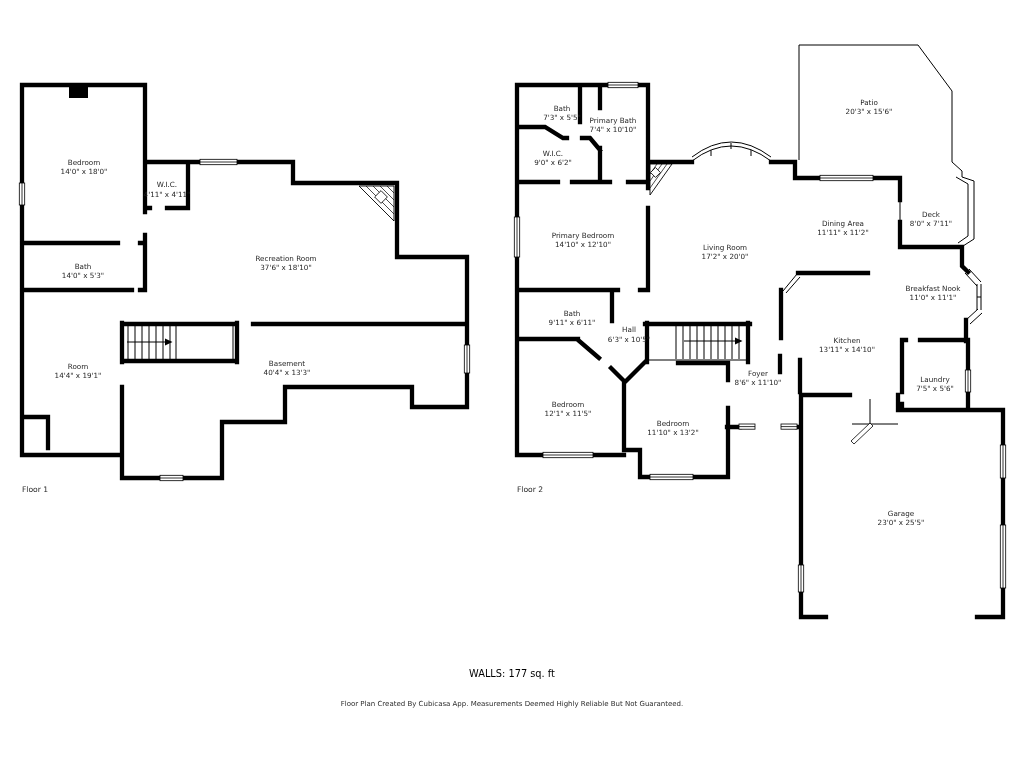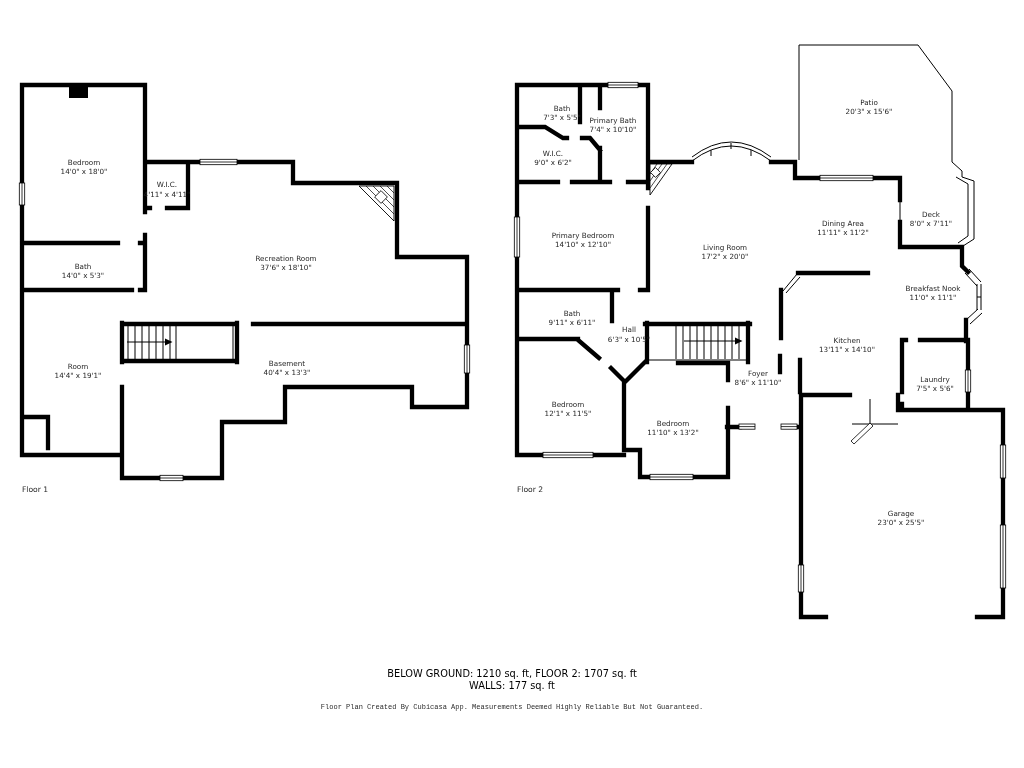--- a/index.html
+++ b/index.html
@@ -15,21 +15,21 @@
   .fp-tri{fill:#fff;stroke:#000;stroke-width:.9;}
   .fp-sq{fill:#fff;stroke:#000;stroke-width:.8;}
   .blk{fill:#000;}
   .arrow{fill:#000;}
   
   .rlbl{font-size:7.2px;fill:#1f1f1f;text-anchor:middle;}
   .ftag{font-size:7.6px;fill:#1f1f1f;text-anchor:start;}
   .summary{position:absolute;left:0;right:0;top:668px;text-align:center;color:#000;}
   .sum-total{font-weight:bold;font-size:10.6px;line-height:13px;}
   .sum-line{font-size:9.8px;line-height:11.8px;}
-  .footer-note{font-size:7px;color:#2b2b2b;margin-top:11px;font-family:Liberation Mono, monospace;}
+  .footer-note{font-size:7px;color:#2b2b2b;margin-top:20px;}
 </style>
 </head>
 <body>
 
 <div class="canvas">
 
 <svg class="plan-svg" width="1024" height="768" viewBox="0 0 1024 768">
 
   <g>
     <path class="w" d="
@@ -270,18 +270,17 @@
       <g>
         <text class="rlbl" x="901" y="515.5">Garage</text>
         <text class="rlbl" x="901" y="525">23'0" x 25'5"</text>
       </g>
       <text class="ftag" x="517" y="492">Floor 2</text>
     </g>
   </g>
 </svg>
 
   <div class="summary">
-    <div class="sum-line">BELOW GROUND: 1210 sq. ft, FLOOR 2: 1707 sq. ft</div>
     <div class="sum-line">WALLS: 177 sq. ft</div>
     <div class="footer-note">Floor Plan Created By Cubicasa App. Measurements Deemed Highly Reliable But Not Guaranteed.</div>
   </div>
 
 </div>
 
 </body></html>

